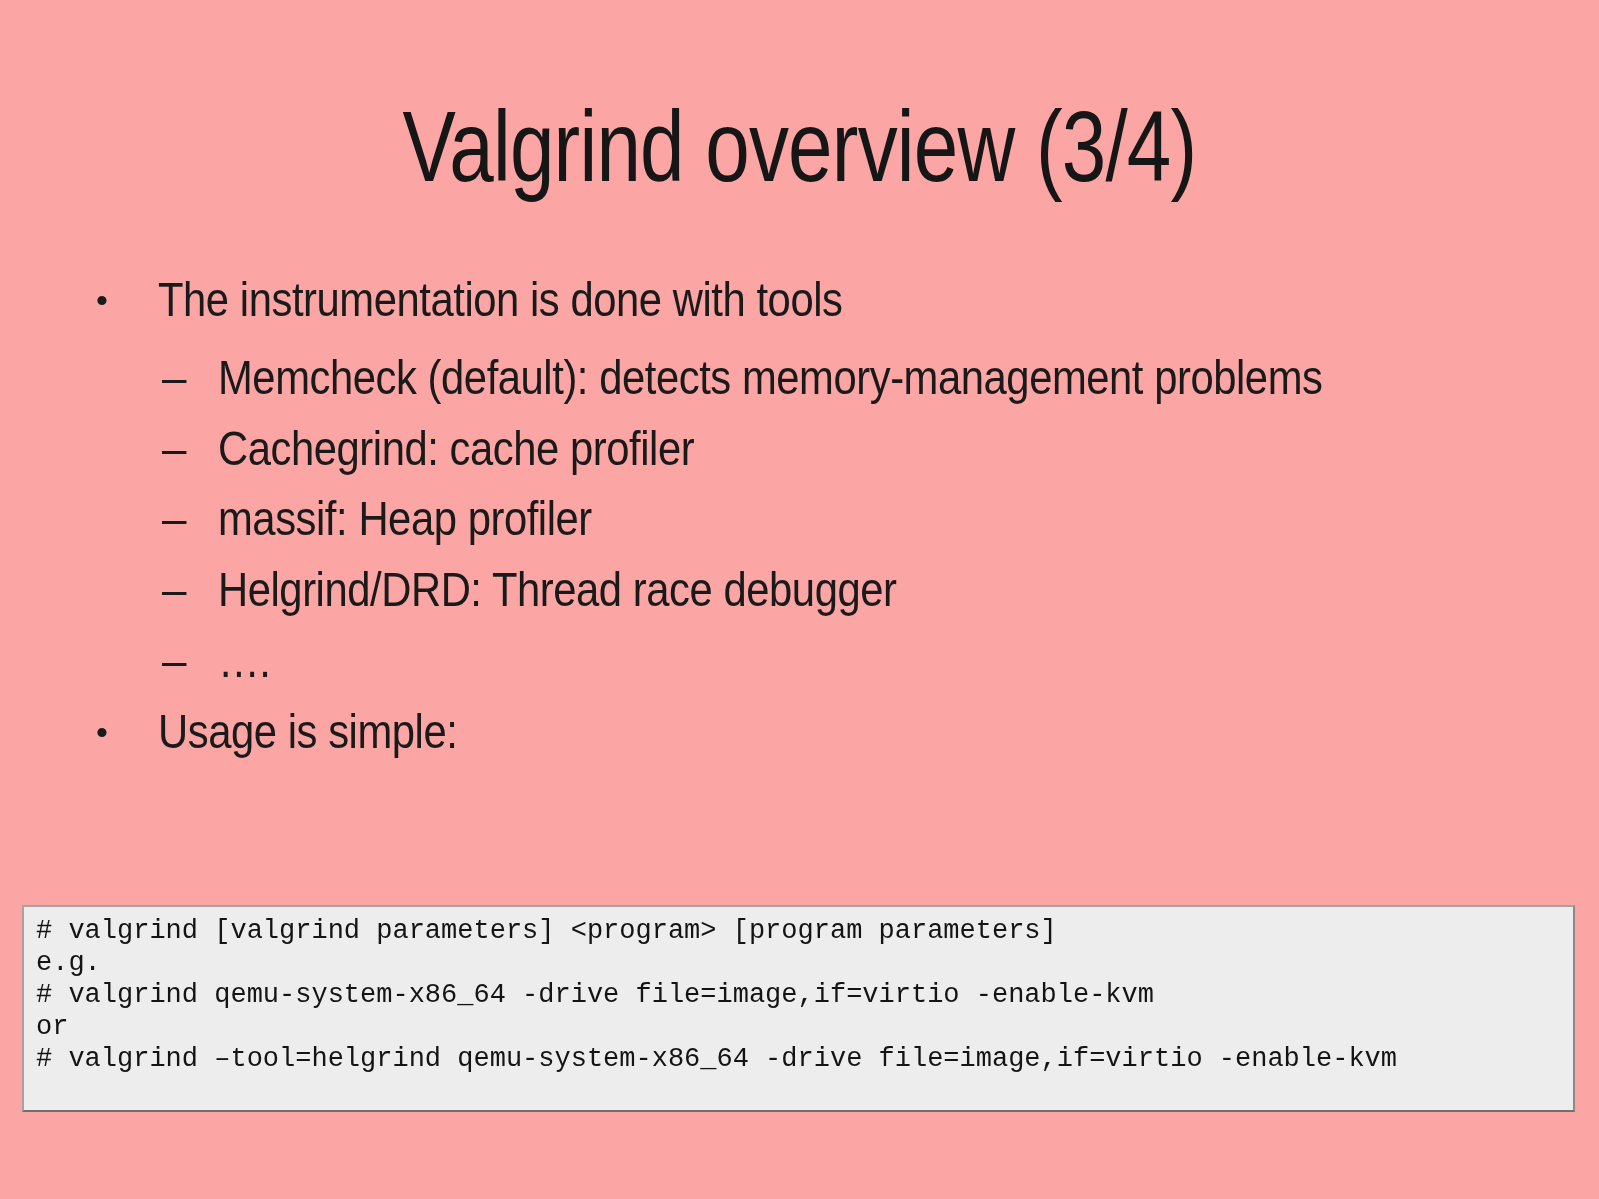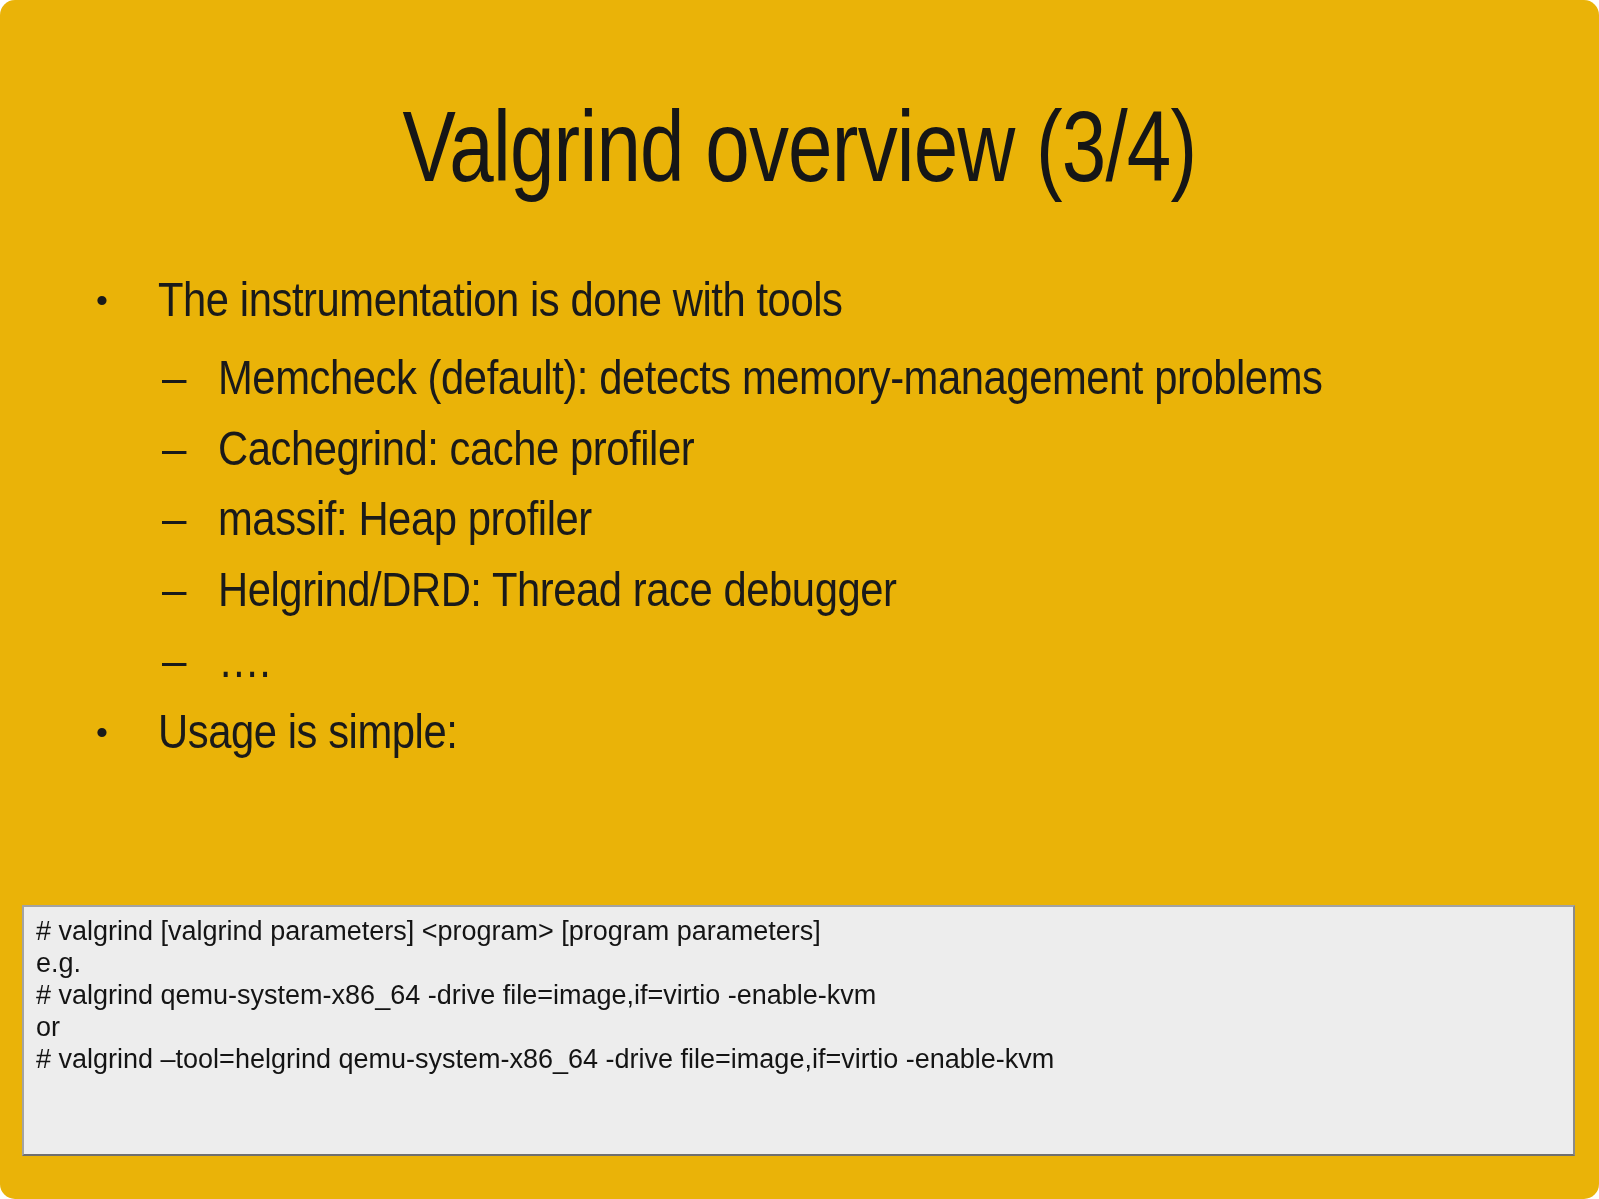--- a/index.html
+++ b/index.html
@@ -7,22 +7,21 @@
   body {
     background: #ffffff;
     font-family: "Liberation Sans", sans-serif;
     color: #1a1a1a;
     overflow: hidden;
   }
   .slide {
     position: relative;
     width: 1599px;
     height: 1199px;
-    background: #eab308;
-    border-radius: 15px;
+    background: #fca5a5;
   }
   .title {
     position: absolute;
     top: 86px;
     left: 0;
     right: 0;
     text-align: center;
     font-size: 100px;
     font-weight: normal;
     line-height: 120px;
@@ -61,27 +60,27 @@
   .r3 { top: 419px; }
   .r4 { top: 489px; }
   .r5 { top: 560px; }
   .r6 { top: 631px; }
   .r7 { top: 702px; }
   .code-block {
     position: absolute;
     left: 22px;
     top: 905px;
     width: 1553px;
-    height: 251px;
+    height: 207px;
     background: #ededed;
     border: 2px solid #a3a3a3;
     border-bottom-color: #6f6f6f;
     border-right-color: #8a8a8a;
     padding: 8px 12px;
-    font-family: Liberation Sans, sans-serif;
+    font-family: Liberation Mono, monospace;
     font-size: 27px;
     line-height: 32px;
     color: #141414;
     white-space: pre;
     overflow: hidden;
   }
 </style>
 </head>
 <body>
 

